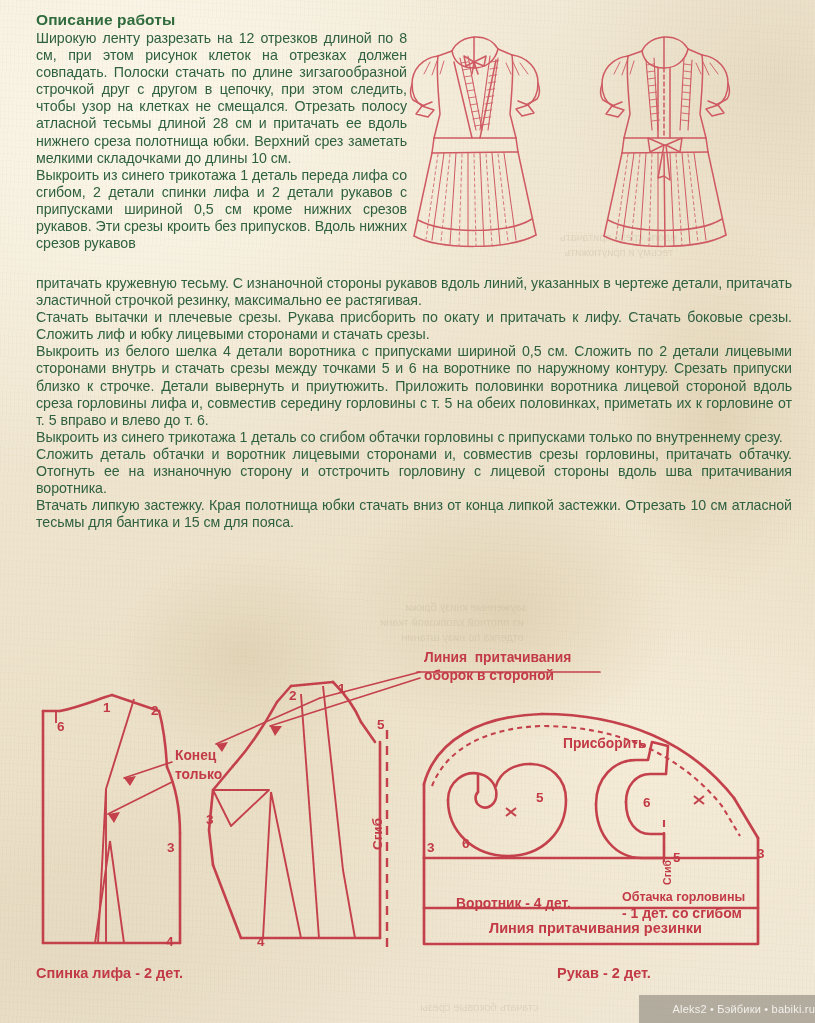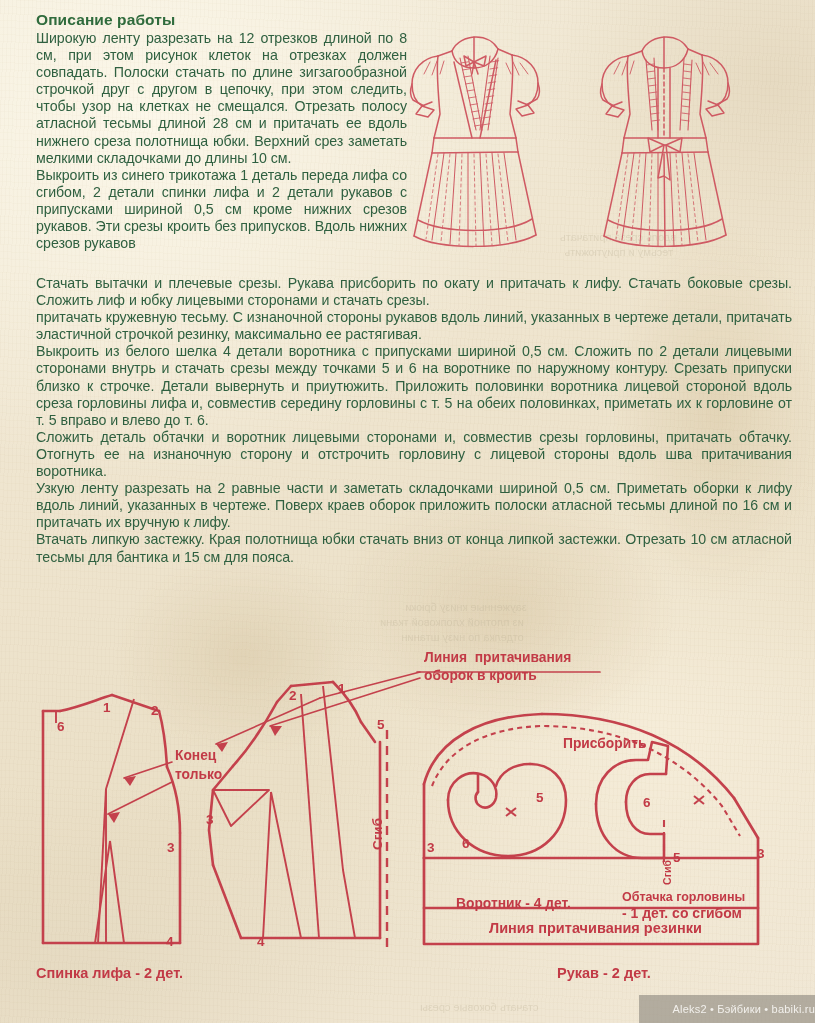--- a/index.html
+++ b/index.html
@@ -87,25 +87,25 @@
  тесьму и приутюжить</div>
   <div class="bleed" style="left:420px;top:1000px;">стачать боковые срезы</div>
 
   <div class="txtcol" style="left:36px;top:11px;width:371px;">
     <h1 class="desc">Описание работы</h1>
     <p class="body narrow">Широкую ленту разрезать на 12 отрезков длиной по 8 см, при этом рисунок клеток на отрезках должен совпадать. Полоски стачать по длине зигзагообразной строчкой друг с другом в цепочку, при этом следить, чтобы узор на клетках не смещался. Отрезать полосу атласной тесьмы длиной 28 см и притачать ее вдоль нижнего среза полотнища юбки. Верхний срез заметать мелкими складочками до длины 10 см.</p>
     <p class="body narrow">Выкроить из синего трикотажа 1 деталь переда лифа со сгибом, 2 детали спинки лифа и 2 детали рукавов с припусками шириной 0,5 см кроме нижних срезов рукавов. Эти срезы кроить без припусков. Вдоль нижних срезов рукавов</p>
   </div>
 
   <div class="txtcol" style="left:36px;top:275px;width:756px;">
+    <p class="body">притачать кружевную тесьму. С изнаночной стороны рукавов вдоль линий, указанных в чертеже детали, притачать эластичной строчкой резинку, максимально ее растягивая.</p>
     <p class="body">Стачать вытачки и плечевые срезы. Рукава присборить по окату и притачать к лифу. Стачать боковые срезы. Сложить лиф и юбку лицевыми сторонами и стачать срезы.</p>
-    <p class="body">притачать кружевную тесьму. С изнаночной стороны рукавов вдоль линий, указанных в чертеже детали, притачать эластичной строчкой резинку, максимально ее растягивая.</p>
     <p class="body">Выкроить из белого шелка 4 детали воротника с припусками шириной 0,5 см. Сложить по 2 детали лицевыми сторонами внутрь и стачать срезы между точками 5 и 6 на воротнике по наружному контуру. Срезать припуски близко к строчке. Детали вывернуть и приутюжить. Приложить половинки воротника лицевой стороной вдоль среза горловины лифа и, совместив середину горловины с т. 5 на обеих половинках, приметать их к горловине от т. 5 вправо и влево до т. 6.</p>
+    <p class="body">Выкроить из синего трикотажа 1 деталь со сгибом обтачки горловины с припусками только по внутреннему срезу.</p>
     <p class="body">Сложить деталь обтачки и воротник лицевыми сторонами и, совместив срезы горловины, притачать обтачку. Отогнуть ее на изнаночную сторону и отстрочить горловину с лицевой стороны вдоль шва притачивания воротника.</p>
-    <p class="body">Узкую ленту разрезать на 2 равные части и заметать складочками шириной 0,5 см. Приметать оборки к лифу вдоль линий, указанных в чертеже. Поверх краев оборок приложить полоски атласной тесьмы длиной по 16 см и притачать их вручную к лифу.</p>
     <p class="body">Втачать липкую застежку. Края полотнища юбки стачать вниз от конца липкой застежки. Отрезать  10 см атласной тесьмы для бантика и 15 см для пояса.</p>
   </div>
 
   <svg style="left:410px;top:18px;" width="400" height="250" viewBox="0 0 400 250">
     <g class="ln2" stroke-width="1.5" stroke-linejoin="round" stroke-linecap="round">
 
       <g>
 
         <path class="ln2" d="M42 33 C46 24 56 19 66 19 C76 19 84 24 88 31"></path>
         <path class="ln2" d="M42 33 C44 44 52 50 64 50 C76 50 85 43 88 31"></path>
@@ -321,21 +321,21 @@
 
       <path d="M397 22 L580 22"></path>
 
       <path d="M152 112 L104 128"></path>
       <path d="M152 132 L88 164"></path>
       <path d="M104 128 L116 126 L110 136 Z" fill="#c4414c" stroke="none"></path>
       <path d="M88 164 L100 162 L94 173 Z" fill="#c4414c" stroke="none"></path>
     </g>
   </svg>
   <span class="lab" style="left:424px;top:650px;font-size:13.8px;">Линия  притачивания</span>
-  <span class="lab" style="left:424px;top:668px;font-size:13.8px;">оборок в кроить</span>
+  <span class="lab" style="left:424px;top:668px;font-size:13.8px;">оборок в стороной</span>
   <span class="lab" style="left:175px;top:748px;font-size:13.8px;">Конец</span>
   <span class="lab" style="left:175px;top:767px;font-size:13.8px;">только</span>
 
   <svg style="left:418px;top:712px;" width="372" height="250" viewBox="0 0 372 250">
 
     <g class="ln" stroke-width="2.7" stroke-linejoin="round" stroke-linecap="round">
       <path d="M6 146 L6 72"></path>
       <path d="M6 72 C18 28 62 4 124 2"></path>
       <path d="M124 2 C206 2 272 30 316 86"></path>
       <path d="M316 86 L340 126"></path>

